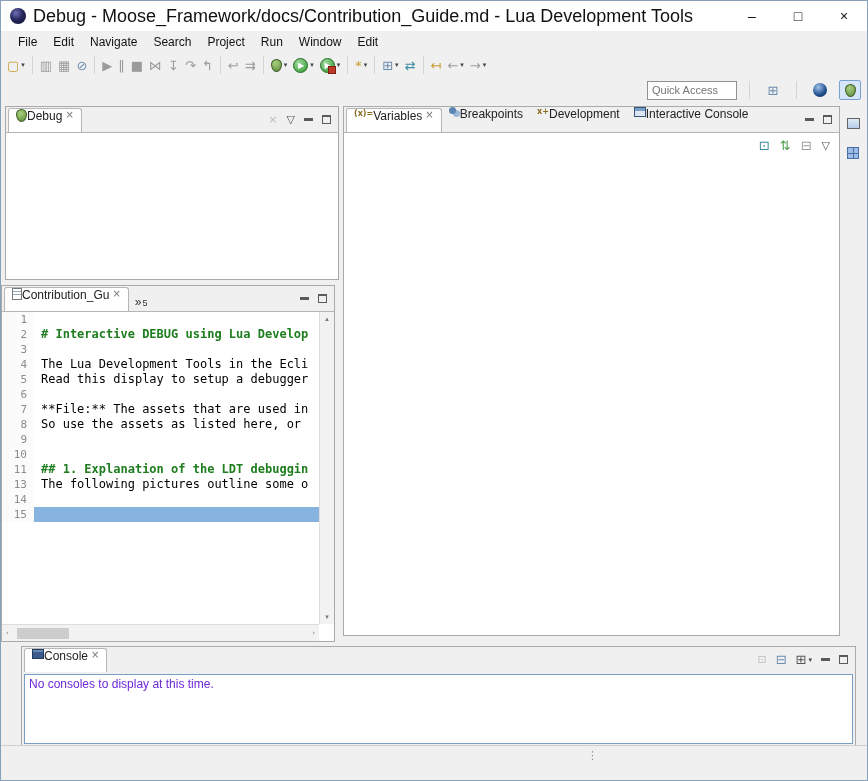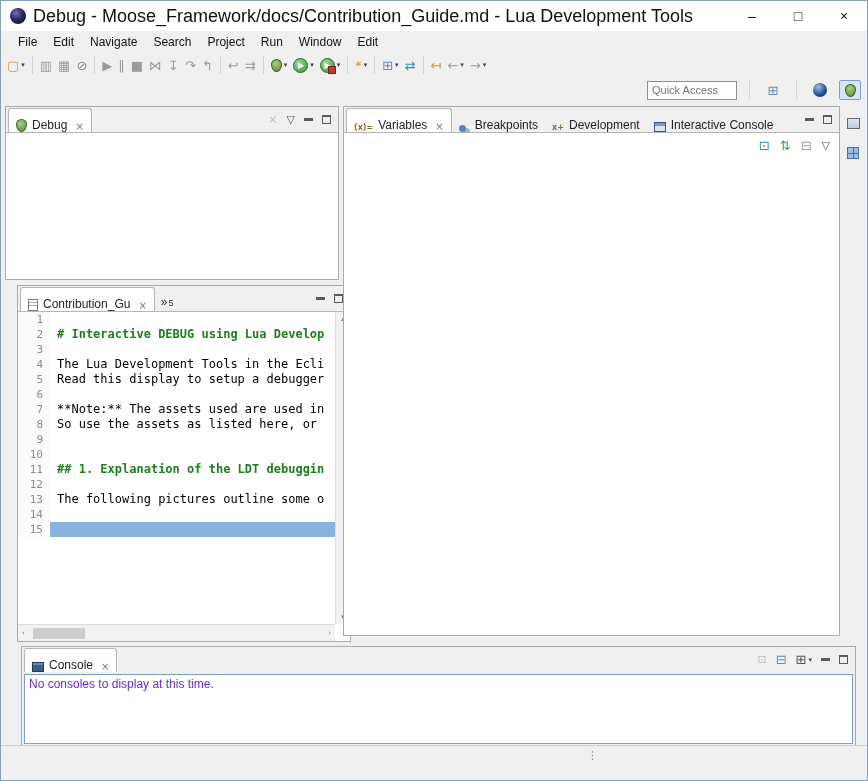--- a/index.html
+++ b/index.html
@@ -39,32 +39,32 @@
   .qa-wrap { margin-left:auto; display:flex; align-items:center; gap:8px; }
   .qa-input { width:90px; height:19px; font-size:11px; padding:1px 4px; border:1px solid #919191; background:#fff; font-family:"Liberation Sans", sans-serif; }
   .persp-btn { height:20px; min-width:22px; display:flex; align-items:center; justify-content:center; border:1px solid transparent; border-radius:2px; }
   .persp-btn.active { background:#d6e6f8; border-color:#7aa2d0; }
   .sphere-icon { width:14px; height:14px; border-radius:50%;
     background: radial-gradient(circle at 38% 30%, #9fc2ea, #1f4e8c 60%, #102a4c); }
 
   
   .panel { position:absolute; background:#f0f0f0; border:1px solid #aaa; }
   .tabbar { height:25px; display:flex; align-items:stretch; }
-  .tab { display:flex; align-items:flex-end; gap:5px; padding:0 7px; font-size:12px; color:#222; position:relative; }
+  .tab { display:flex; align-items:flex-start; padding:0 7px; font-size:12px; color:#222; position:relative; }
   .tab.active { background:#fff; border:1px solid #b6b6b6; border-bottom:none; border-radius:3px 3px 0 0; margin:1px 0 0 2px; z-index:2; }
   .tab-close { font-size:10px; color:#777; margin-left:3px; font-family:"DejaVu Sans", sans-serif; }
   .view-icons { margin-left:auto; display:flex; align-items:center; gap:9px; padding-right:7px; }
   .vi { font-size:11px; color:#555; display:flex; align-items:center; font-family:"DejaVu Sans", sans-serif; }
   .vi.disabled { color:#bdbdbd; }
   .ico-min { width:9px; height:3px; background:#5a5a5a; }
   .ico-max { width:9px; height:9px; border:1px solid #5a5a5a; border-top:2px solid #5a5a5a; }
   .panel-content { position:absolute; left:0; right:0; top:25px; bottom:0; background:#fff; border-top:1px solid #b6b6b6; }
 
   #debug-panel  { left:4px;  top:105px; width:334px; height:174px; }
-  #editor-panel { left:16px;  top:284px; width:334px; height:357px; }
+  #editor-panel { left:0;  top:284px; width:334px; height:357px; }
   #right-panel  { left:342px; top:105px; width:497px; height:530px; }
   #console-panel{ left:20px;  top:645px; width:835px; height:101px; }
 
   
   .file-icon { width:10px; height:12px; flex:none; background:#fff; border:1px solid #7a7a7a;
     background-image: linear-gradient(#fff 2px, #9ab 2px, #9ab 3px, #fff 3px, #fff 5px, #9ab 5px, #9ab 6px, #fff 6px); }
   .bp-icon { width:7px; height:7px; border-radius:50%; background:#5b84b1; box-shadow:4px 3px 0 0 #9ab8d8; margin-right:4px; flex:none; }
   .tiny-glyph { font-size:8px; font-weight:bold; color:#8a6d1f; font-family:"DejaVu Sans", sans-serif; flex:none; }
   .console-icon { width:12px; height:10px; background:#3c5a8c; border:1px solid #1e3a5c; flex:none;
     background-image: linear-gradient(#6a88b8 2px, transparent 2px); }
@@ -313,21 +313,21 @@
             <span class="lt">Read this display to setup a debugger</span>
           </div>
 
           <div class="ed-line" data-style="t">
             <span class="ln">6</span>
             <span class="lt"></span>
           </div>
 
           <div class="ed-line" data-style="t">
             <span class="ln">7</span>
-            <span class="lt">**Note:** The assets used are used in</span>
+            <span class="lt">**File:** The assets that are used in</span>
           </div>
 
           <div class="ed-line" data-style="t">
             <span class="ln">8</span>
             <span class="lt">So use the assets as listed here, or </span>
           </div>
 
           <div class="ed-line" data-style="t">
             <span class="ln">9</span>
             <span class="lt"></span>
@@ -336,24 +336,20 @@
           <div class="ed-line" data-style="t">
             <span class="ln">10</span>
             <span class="lt"></span>
           </div>
 
           <div class="ed-line" data-style="h">
             <span class="ln">11</span>
             <span class="lt">## 1. Explanation of the LDT debuggin</span>
           </div>
 
-          <div class="ed-line" data-style="t">
-            <span class="ln">12</span>
-            <span class="lt"></span>
-          </div>
 
           <div class="ed-line" data-style="t">
             <span class="ln">13</span>
             <span class="lt">The following pictures outline some o</span>
           </div>
 
           <div class="ed-line" data-style="t">
             <span class="ln">14</span>
             <span class="lt"></span>
           </div>

